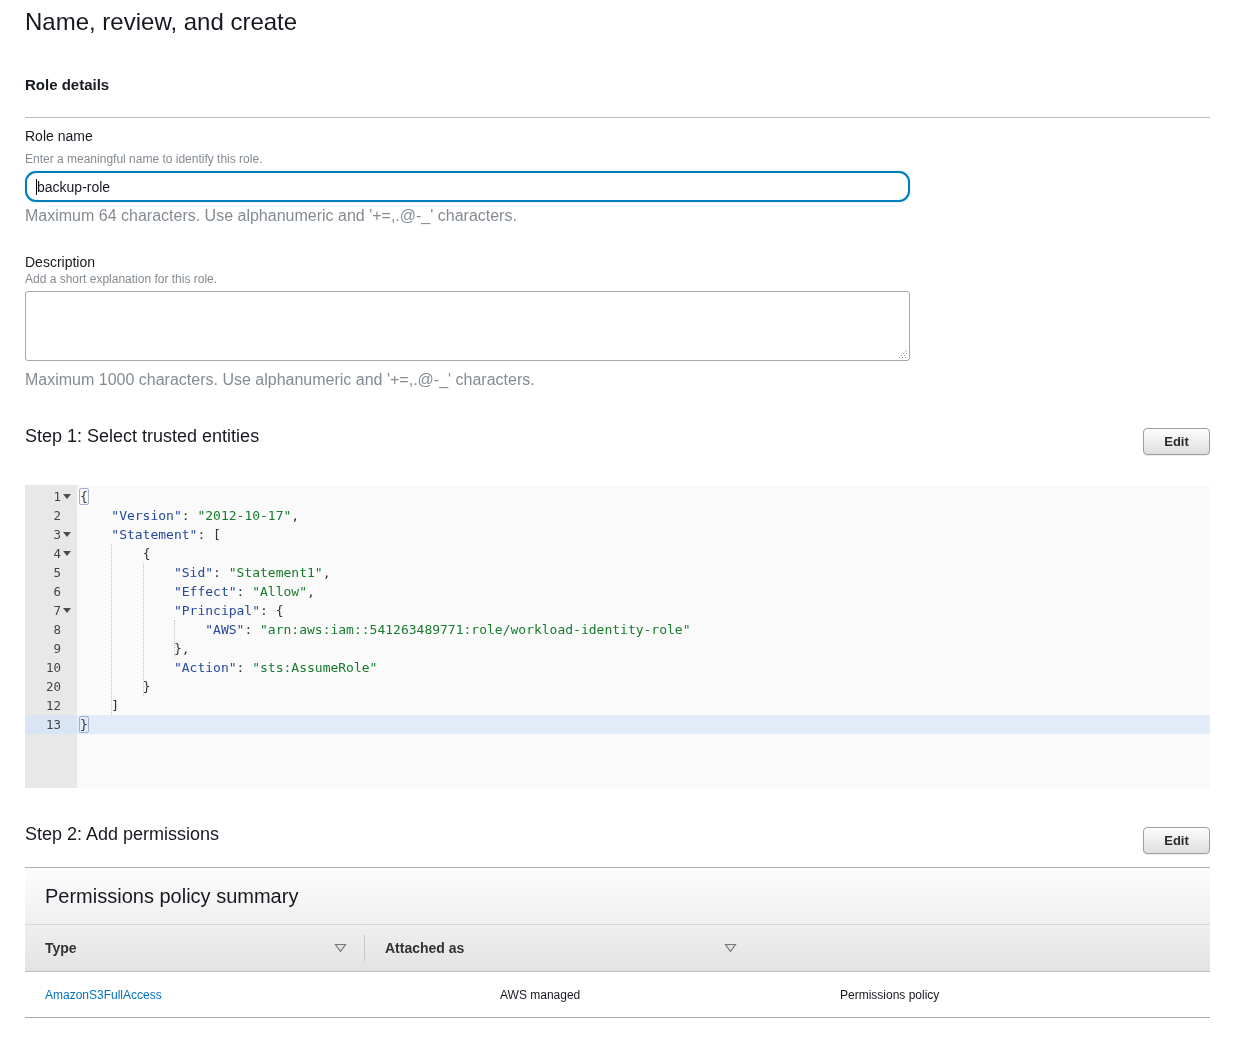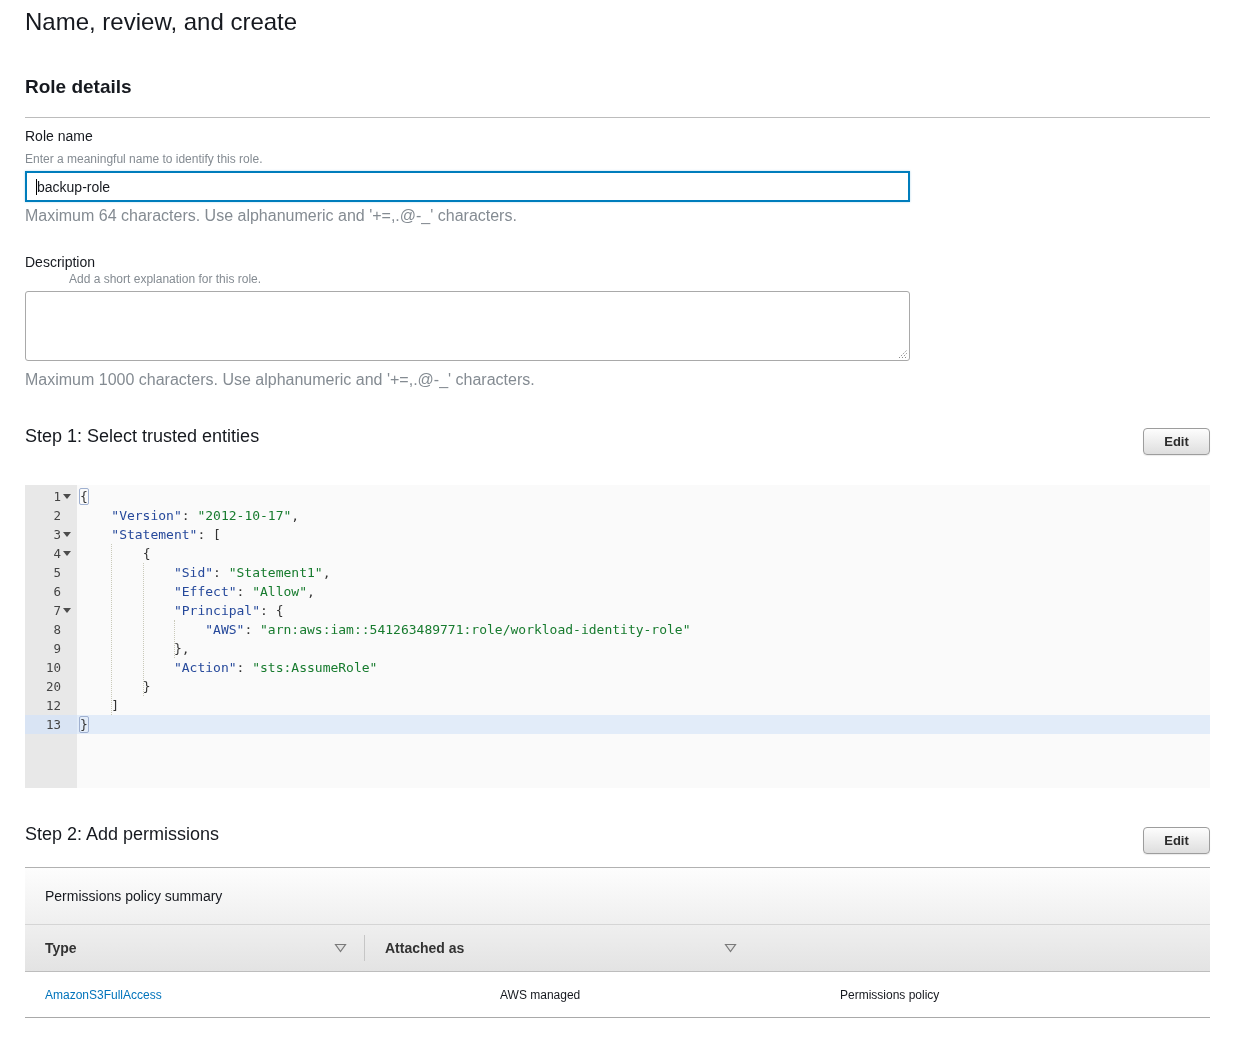--- a/index.html
+++ b/index.html
@@ -1,29 +1,29 @@
 <!DOCTYPE html>
 <html><head>
 <meta charset="utf-8">
 <style>
   * { margin:0; padding:0; box-sizing:border-box; }
   html,body { background:#fff; }
   body { font-family:"Liberation Sans", sans-serif; color:#16191f; }
   .page { position:relative; width:1242px; height:1037px; background:#fff; overflow:hidden; }
 
   .page-title { position:absolute; left:25px; top:8px; font-size:24px; font-weight:400; color:#16191f; }
-  .section-heading { position:absolute; left:25px; font-size:19px; font-weight:700; color:#16191f; }
+  .section-heading { position:absolute; left:25px; font-size:15px; font-weight:700; color:#16191f; }
   .divider { position:absolute; left:25px; width:1185px; height:1px; background:#bcbcbc; }
 
   .field-label { position:absolute; left:25px; font-size:14px; color:#16191f; }
   .field-helper { position:absolute; left:25px; font-size:12px; color:#848b92; }
   .field-hint { position:absolute; left:25px; font-size:16px; color:#848b92; }
 
   .role-name-input { position:absolute; left:25px; top:171px; width:885px; height:31px;
-     border:2px solid #007dbc; border-radius:0; background:#fff; display:flex; align-items:center;
+     border:2px solid #007dbc; border-radius:11px; background:#fff; display:flex; align-items:center;
      padding-left:9px; font-size:14px; color:#16191f; box-shadow:0 0 2px rgba(0,125,188,.3); }
   .caret { display:inline-block; width:1px; height:16px; background:#000; margin-right:0px; }
 
   .description-textarea { position:absolute; left:25px; top:291px; width:885px; height:70px;
      border:1px solid #a9a9a9; border-radius:3px; background:#fff; }
   .resize-handle { position:absolute; right:1px; bottom:1px; }
 
   .step-heading { position:absolute; left:25px; font-size:18px; font-weight:400; color:#16191f; }
   .edit-button { position:absolute; left:1143px; width:67px; height:27px;
      background:linear-gradient(#fdfdfd,#dedede); border:1px solid #9d9d9d; border-radius:4px;
@@ -47,21 +47,21 @@
   .tok-k { color:#26499b; }
   .tok-s { color:#177b2e; }
   .tok-p { color:#333; }
   .tok-m { color:#333; border:1px solid #9fb0d0; border-radius:2px; margin:0 -1px; }
   .indent-guide { position:absolute; width:0; border-left:1px dotted #c9c9b9; }
 
   
   .perm-panel { position:absolute; left:25px; top:867px; width:1185px; border-top:1px solid #b1b1b1; }
   .perm-summary-bar { height:57px; background:linear-gradient(#fdfdfd,#efefef);
      border-bottom:1px solid #d5d5d5; display:flex; align-items:center; padding-left:20px;
-     font-size:14px; color:#16191f; }
+     font-size:20px; color:#16191f; }
   .perm-header-row { height:47px; background:linear-gradient(#efefef,#e3e3e3);
      border-bottom:1px solid #bdbdbd; display:flex; }
   .perm-header-cell { position:relative; display:flex; align-items:center; padding-left:20px;
      font-size:14px; font-weight:700; color:#333; cursor:pointer; }
   .perm-header-cell .sep { position:absolute; right:0; top:10px; bottom:10px; width:1px; background:#c6c6c6; }
   .sort-icon { position:absolute; right:18px; top:50%; margin-top:-5px; }
   .ext-link-icon { margin-left:8px; display:inline-block; }
   .perm-row { height:46px; background:#fff; border-bottom:1px solid #a9a9a9; display:flex; align-items:center; }
   .perm-cell { padding-left:20px; font-size:12px; color:#16191f; }
   .policy-link { color:#0073bb; text-decoration:none; cursor:pointer; }
@@ -79,21 +79,21 @@
 
   <div class="field-label" style="top:128px;">Role name</div>
   <div class="field-helper" style="top:152px;">Enter a meaningful name to identify this role.</div>
   <div class="role-name-input">
     <span class="caret"></span>
       <span>backup-role</span>
   </div>
   <div class="field-hint" style="top:207px;">Maximum 64 characters. Use alphanumeric and '+=,.@-_' characters.</div>
 
   <div class="field-label" style="top:254px;">Description</div>
-  <div class="field-helper" style="top:272px;margin-left:44px;">Add a short explanation for this role.</div>
+  <div class="field-helper" style="top:272px;">Add a short explanation for this role.</div>
   <div class="description-textarea">
     <svg class="resize-handle" width="12" height="12" viewBox="0 0 12 12">
       <g stroke="#8a8a8a" stroke-width="1" stroke-dasharray="1.5,1.5">
         <line x1="3" y1="11" x2="11" y2="3"></line>
         <line x1="6" y1="11" x2="11" y2="6"></line>
         <line x1="9" y1="11" x2="11" y2="9"></line>
       </g>
     </svg>
   </div>
   <div class="field-hint" style="top:371px;">Maximum 1000 characters. Use alphanumeric and '+=,.@-_' characters.</div>

